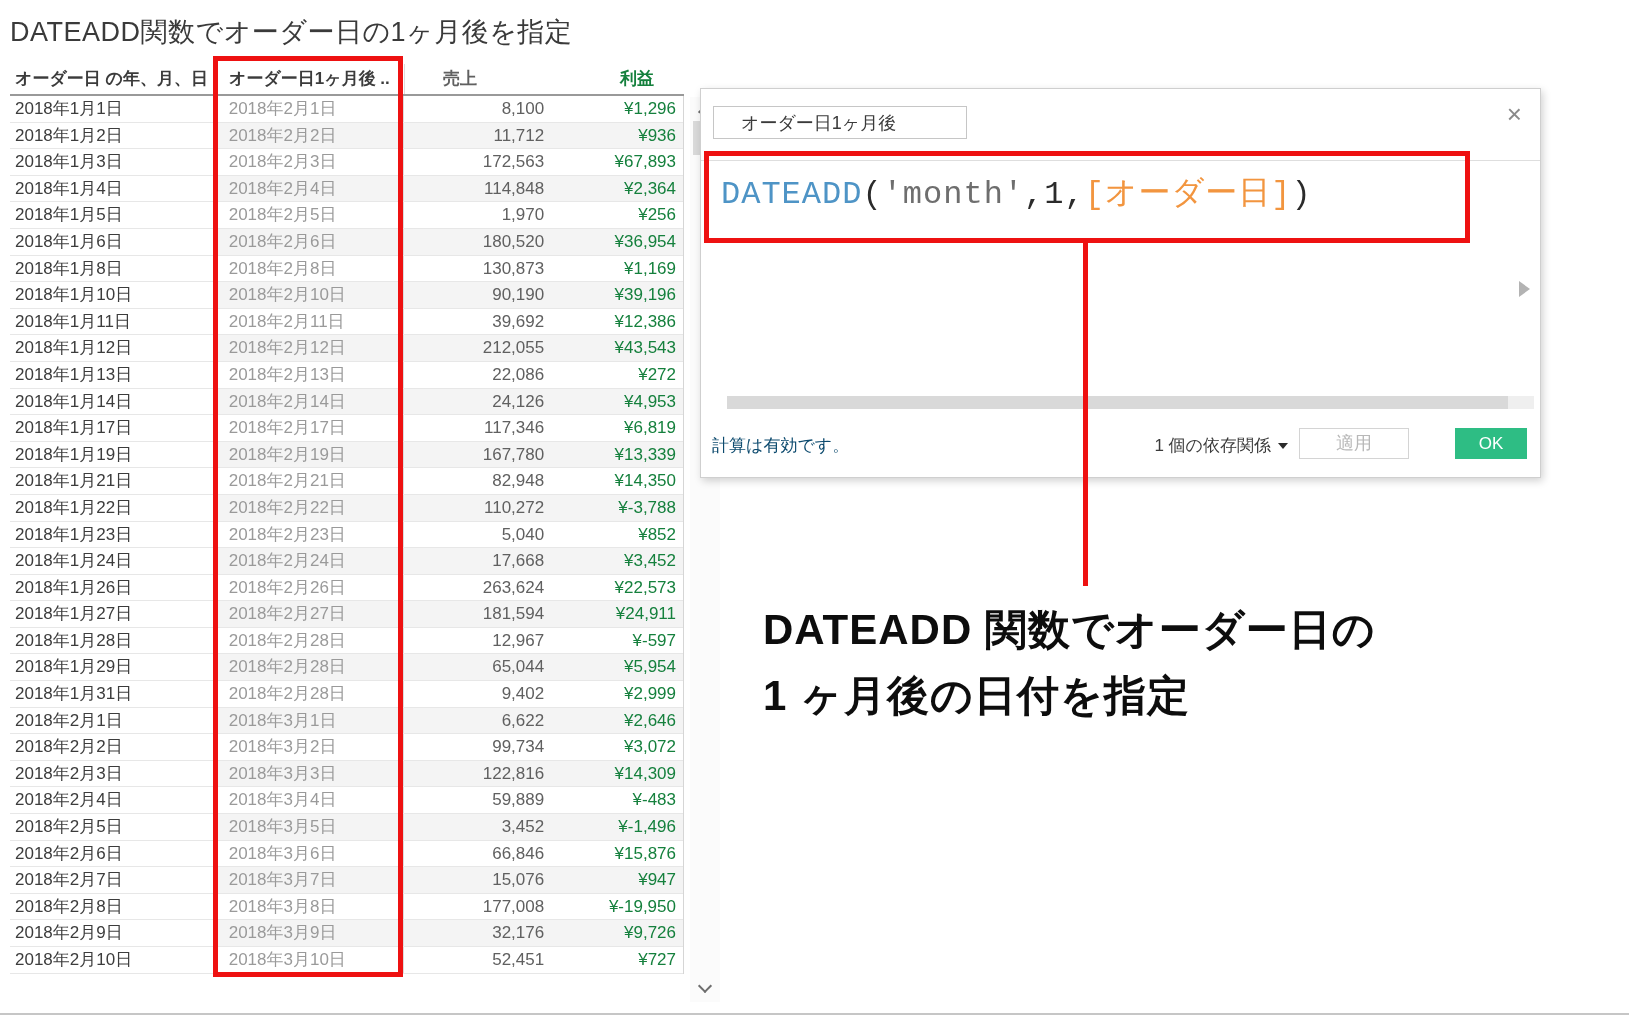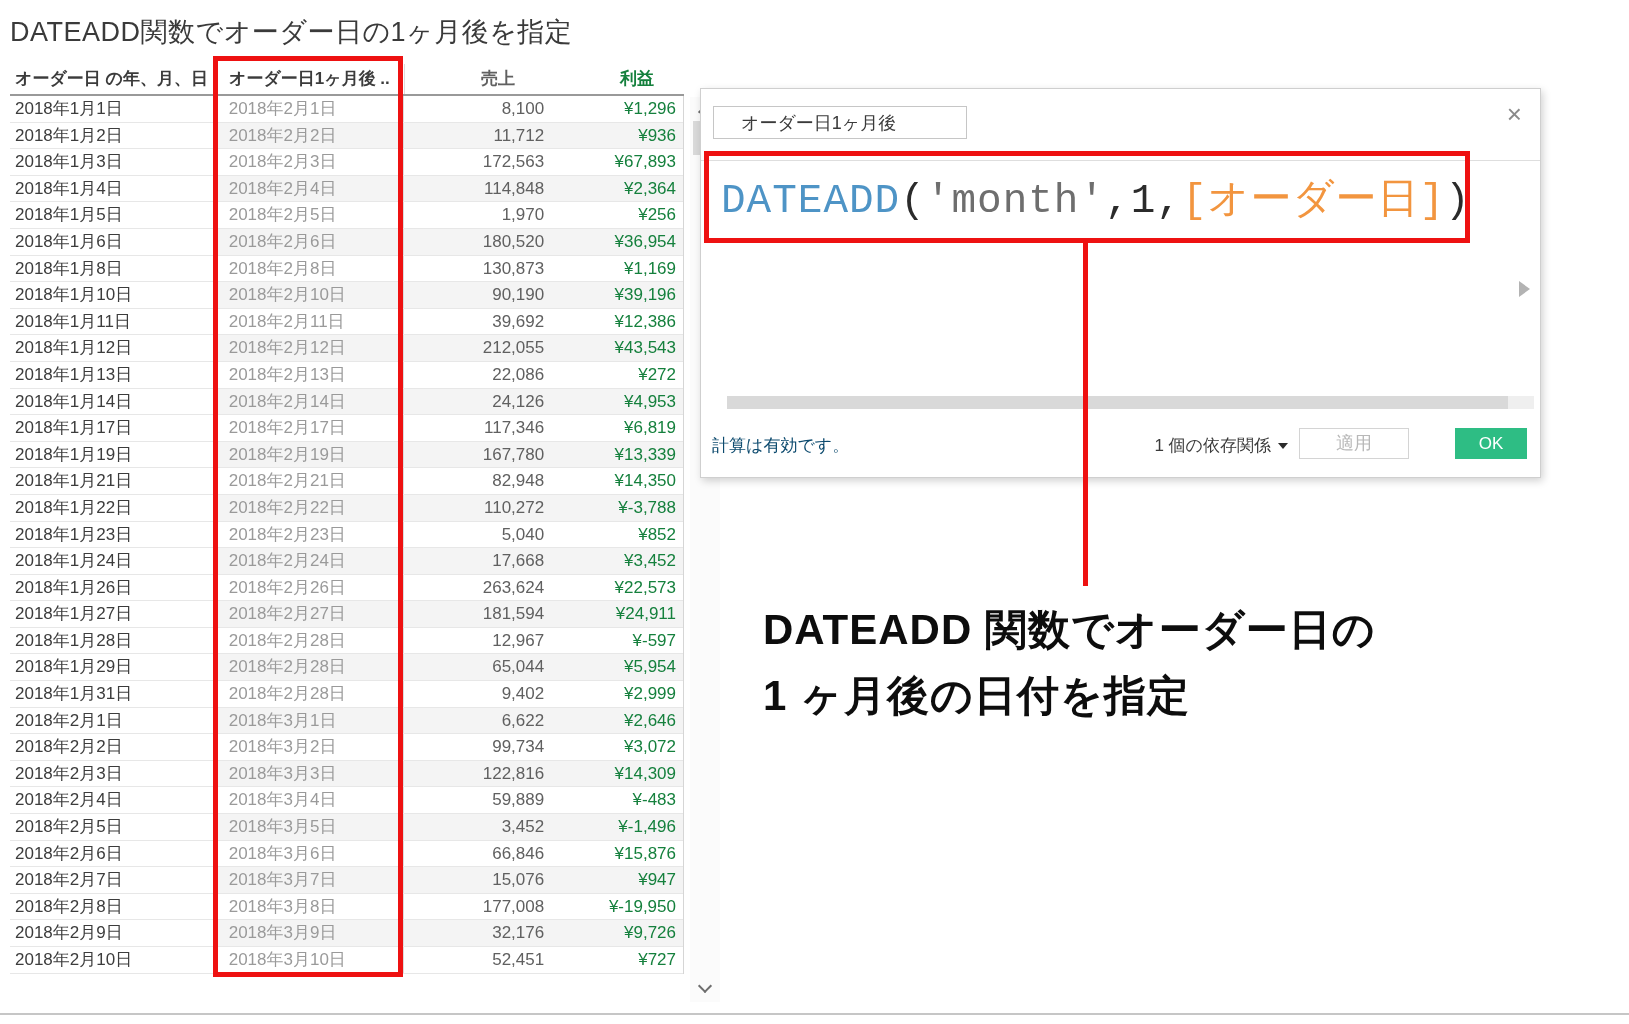--- a/index.html
+++ b/index.html
@@ -22,21 +22,21 @@
   .th{font-weight:bold;color:#3b3b3b;font-size:17px;line-height:30px;white-space:nowrap;overflow:hidden;}
   .tbody{border-right:1px solid #d6d6d6;}
   .trow{display:flex;height:26.6px;border-bottom:1px solid #e7e7e7;}
   .cell{font-size:17px;line-height:25.5px;white-space:nowrap;overflow:hidden;}
   .c1{width:207px;padding-left:5px;border-right:1px solid #4c1d95;color:#3c3c3c;}
   .c2{width:188px;padding-left:12px;border-right:1px solid #dcdcdc;color:#9a9a9a;}
   .c3{width:148px;padding-right:8px;text-align:right;color:#606060;}
   .c4{width:131px;padding-right:7px;text-align:right;color:#15803d;}
   .th.c1{color:#3b3b3b;}
   .th.c2{color:#3b3b3b;}
-  .th.c3{padding-right:38px;}
+  .th.c3{padding-right:38px;text-align:center;}
   .th.c4{padding-right:30px;}
   .band .c2,.band .c3,.band .c4{background:#f4f4f4;}
 
   
   .v-scrollbar{position:absolute;left:690px;top:97px;width:30px;height:905px;background:#fbfbfb;}
   .v-scrollbar .thumb{position:absolute;left:3px;top:24px;width:24px;height:34px;background:#d9d9d9;}
   .chev{width:10px;height:10px;border-left:2px solid #6e6e6e;border-top:2px solid #6e6e6e;position:absolute;left:10px;}
   .chev.up{top:10px;transform:rotate(45deg);}
   .chev.down{top:884px;transform:rotate(225deg);}
 
@@ -50,21 +50,21 @@
   }
   .name-input{
     position:absolute;left:12px;top:17px;width:254px;height:33px;border:1px solid #c6c6c6;
     font-size:18px;line-height:31px;color:#3a3a3a;padding-left:27px;background:#fff;
     font-family:"Liberation Sans",sans-serif;
   }
   .close-x{position:absolute;right:18px;top:12px;font-size:26px;color:#8a8a8a;cursor:pointer;line-height:26px;}
   .formula-sep{position:absolute;left:0;top:71px;width:100%;height:1px;background:#dedede;}
   .formula-text{
     position:absolute;left:20px;top:82px;font-family:"Liberation Mono","DejaVu Sans Mono",monospace;
-    font-size:41px;letter-spacing:1px;white-space:nowrap;
+    font-size:32px;letter-spacing:1px;white-space:nowrap;
   }
   .tok-function{color:#4e94c6;}
   .tok-plain{color:#2b2b2b;}
   .tok-string{color:#6e6e6e;}
   .tok-field{color:#f2953f;}
   .expand-arrow{
     position:absolute;right:10px;top:192px;width:0;height:0;
     border-left:11px solid #b3b3b3;border-top:8px solid transparent;border-bottom:8px solid transparent;
   }
   .drag-track{position:absolute;left:26px;top:307px;width:807px;height:13px;background:#efefef;}

